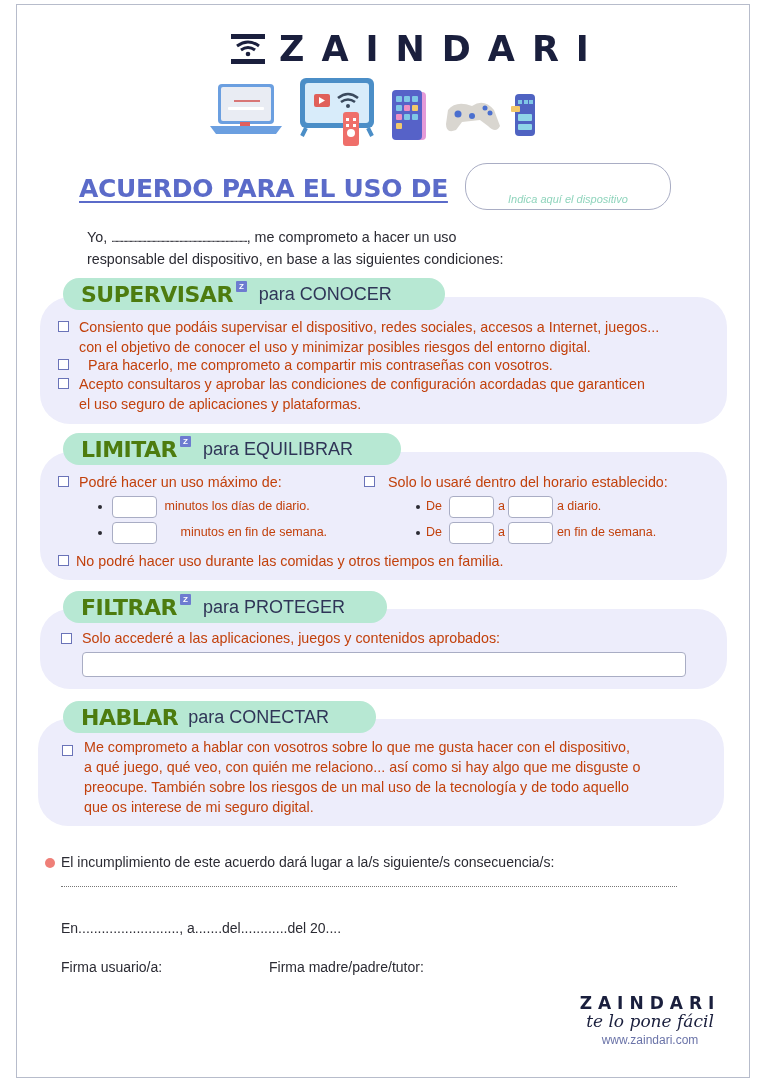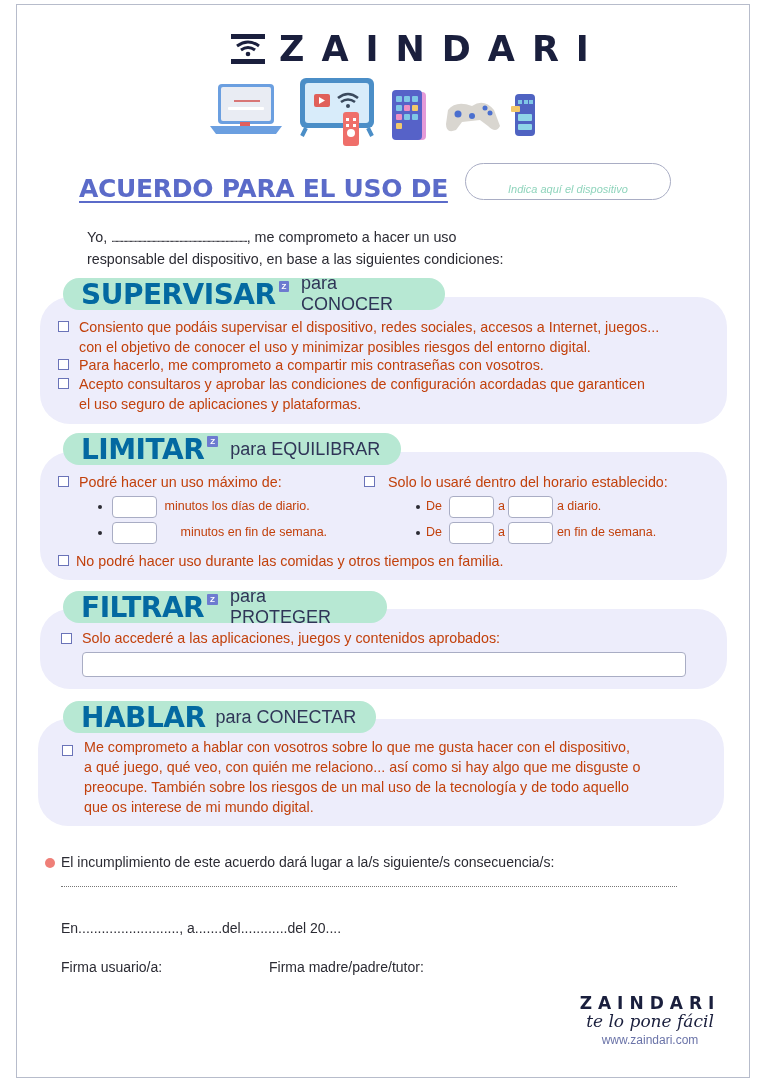--- a/index.html
+++ b/index.html
@@ -3,25 +3,25 @@
 <meta charset="utf-8">
 <style>
   html,body{margin:0;padding:0;background:#ffffff;}
   body{width:768px;height:1086px;position:relative;overflow:hidden;font-family:"Liberation Sans","DejaVu Sans",sans-serif;color:#2b2b33;}
   .frame{position:absolute;left:16px;top:4px;width:734px;height:1074px;border:1.5px solid #b7bccb;box-sizing:border-box;}
   .logo{position:absolute;left:231px;top:32px;height:34px;display:flex;align-items:center;gap:0;}
   .logo-mark{width:34px;height:30px;position:relative;margin-right:14px;}
   .logo-text{font-family:"DejaVu Sans",sans-serif;font-weight:bold;font-size:35px;letter-spacing:17px;color:#1a1f3d;line-height:34px;}
   .devices{position:absolute;left:210px;top:76px;width:340px;height:72px;}
   .title{position:absolute;left:79px;top:174px;font-family:"DejaVu Sans",sans-serif;font-weight:bold;font-size:25px;color:#5b6bc9;text-decoration:underline;text-decoration-thickness:2px;text-underline-offset:4px;letter-spacing:-0.3px;}
-  .device-box{position:absolute;left:465px;top:163px;width:206px;height:37px;border:1.5px solid #a9adc4;border-radius:22px;box-sizing:border-box;}
+  .device-box{position:absolute;left:465px;top:163px;width:206px;height:47px;border:1.5px solid #a9adc4;border-radius:22px;box-sizing:border-box;}
   .device-box span{position:absolute;left:0;right:0;bottom:4px;text-align:center;font-style:italic;font-size:11px;color:#8fd4bc;}
   .intro{position:absolute;left:87px;top:227px;width:600px;font-size:14.3px;line-height:20px;color:#2b2b33;}
   .pill{position:absolute;height:32px;background:#b7e8d3;border-radius:16px;display:flex;align-items:center;padding:0 18px;box-sizing:border-box;z-index:2;}
-  .pill b{font-family:"DejaVu Sans",sans-serif;font-weight:bold;font-size:28px;color:#0369a1;letter-spacing:-0.5px;}
+  .pill b{font-family:"DejaVu Sans",sans-serif;font-weight:bold;font-size:22px;color:#4d7c0f;letter-spacing:-0.5px;}
   .pill sup{display:inline-block;width:11px;height:11px;background:#6d7bd0;color:#fff;font-size:8px;line-height:11px;text-align:center;font-weight:bold;margin:0 6px 0 3px;vertical-align:top;position:relative;top:-8px;border-radius:1px;}
   .pill em{font-style:normal;font-size:18px;color:#2f3557;margin-left:6px;}
   .panel{position:absolute;background:#ededfb;border-radius:30px;z-index:1;}
   .row{position:absolute;font-size:14.3px;line-height:20px;color:#c2410c;}
   .cb{display:inline-block;width:11px;height:11px;border:1.5px solid #6a73b8;box-sizing:border-box;vertical-align:middle;background:#fff;}
   .cbabs{position:absolute;}
   .inbox{display:inline-block;width:45px;height:22px;border:1.5px solid #a9adc4;border-radius:4px;background:#fff;box-sizing:border-box;vertical-align:middle;}
   .bullet{display:inline-block;width:4px;height:4px;background:#2b2b33;border-radius:50%;vertical-align:middle;margin-right:10px;}
   .small{font-size:12.5px;}
   .longbox{position:absolute;left:82px;top:652px;width:604px;height:25px;border:1.5px solid #a9adc4;border-radius:4px;background:#fff;box-sizing:border-box;}
@@ -121,21 +121,21 @@
     <sup>Z</sup>
     <em>para CONOCER</em>
 </div>
 <div class="panel" style="left:40px;top:297px;width:687px;height:127px;"></div>
 <span class="cb cbabs" style="left:58px;top:321px;z-index:3;"></span>
 <div class="row" style="left:79px;top:317px;z-index:3;">
   <div>Consiento que podáis supervisar el dispositivo, redes sociales, accesos a Internet, juegos...</div>
   <div>con el objetivo de conocer el uso y minimizar posibles riesgos del entorno digital.</div>
 </div>
 <span class="cb cbabs" style="left:58px;top:359px;z-index:3;"></span>
-<div class="row" style="left:79px;top:355px;z-index:3;">Para hacerlo, me comprometo a compartir mis contraseñas con vosotros.</div>
+<div class="row" style="left:88px;top:355px;z-index:3;">Para hacerlo, me comprometo a compartir mis contraseñas con vosotros.</div>
 <span class="cb cbabs" style="left:58px;top:378px;z-index:3;"></span>
 <div class="row" style="left:79px;top:374px;z-index:3;">
   <div>Acepto consultaros y aprobar las condiciones de configuración acordadas que garanticen</div>
   <div>el uso seguro de aplicaciones y plataformas.</div>
 </div>
 
 <div class="pill" style="left:63px;top:433px;width:338px;">
   <b>LIMITAR</b>
     <sup>Z</sup>
     <em>para EQUILIBRAR</em>
@@ -186,21 +186,21 @@
 <div class="pill" style="left:63px;top:701px;width:313px;">
   <b>HABLAR</b>
     <em style="margin-left:10px;">para CONECTAR</em>
 </div>
 <div class="panel" style="left:38px;top:719px;width:686px;height:107px;"></div>
 <span class="cb cbabs" style="left:62px;top:745px;z-index:3;"></span>
 <div class="row" style="left:84px;top:737px;z-index:3;">
   <div>Me comprometo a hablar con vosotros sobre lo que me gusta hacer con el dispositivo,</div>
   <div>a qué juego, qué veo, con quién me relaciono... así como si hay algo que me disguste o</div>
   <div>preocupe.  También sobre los riesgos de un mal uso de la tecnología y de todo aquello</div>
-  <div>que os interese de mi mundo digital.</div>
+  <div>que os interese de mi seguro digital.</div>
 </div>
 
 <span class="dot-red"></span>
 <div class="foot" style="left:61px;top:854px;">El incumplimiento de este acuerdo dará lugar a la/s siguiente/s consecuencia/s:</div>
 <div class="dotline"></div>
 <div class="foot" style="left:61px;top:920px;">En.........................., a.......del............del 20....</div>
 <div class="foot" style="left:61px;top:959px;">Firma usuario/a:</div>
 <div class="foot" style="left:269px;top:959px;">Firma madre/padre/tutor:</div>
 
 <div class="brand2">

